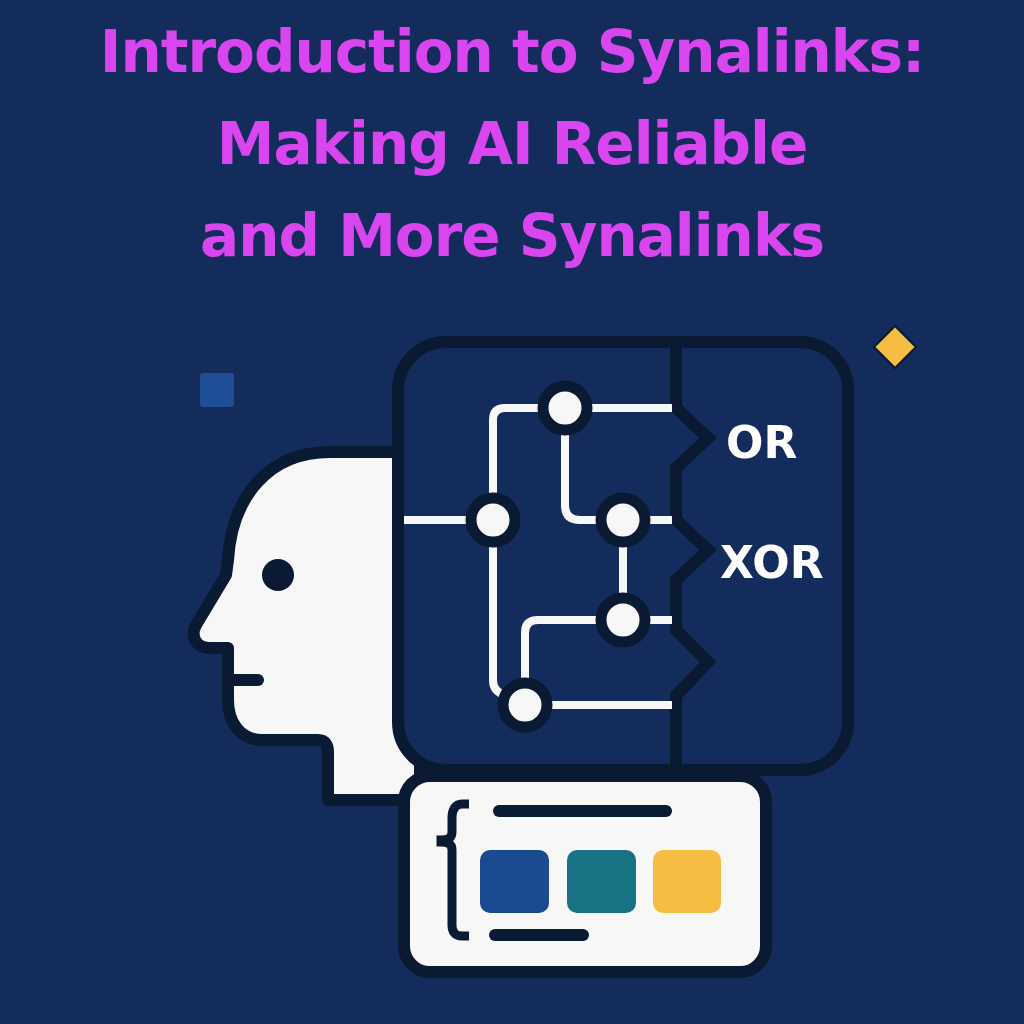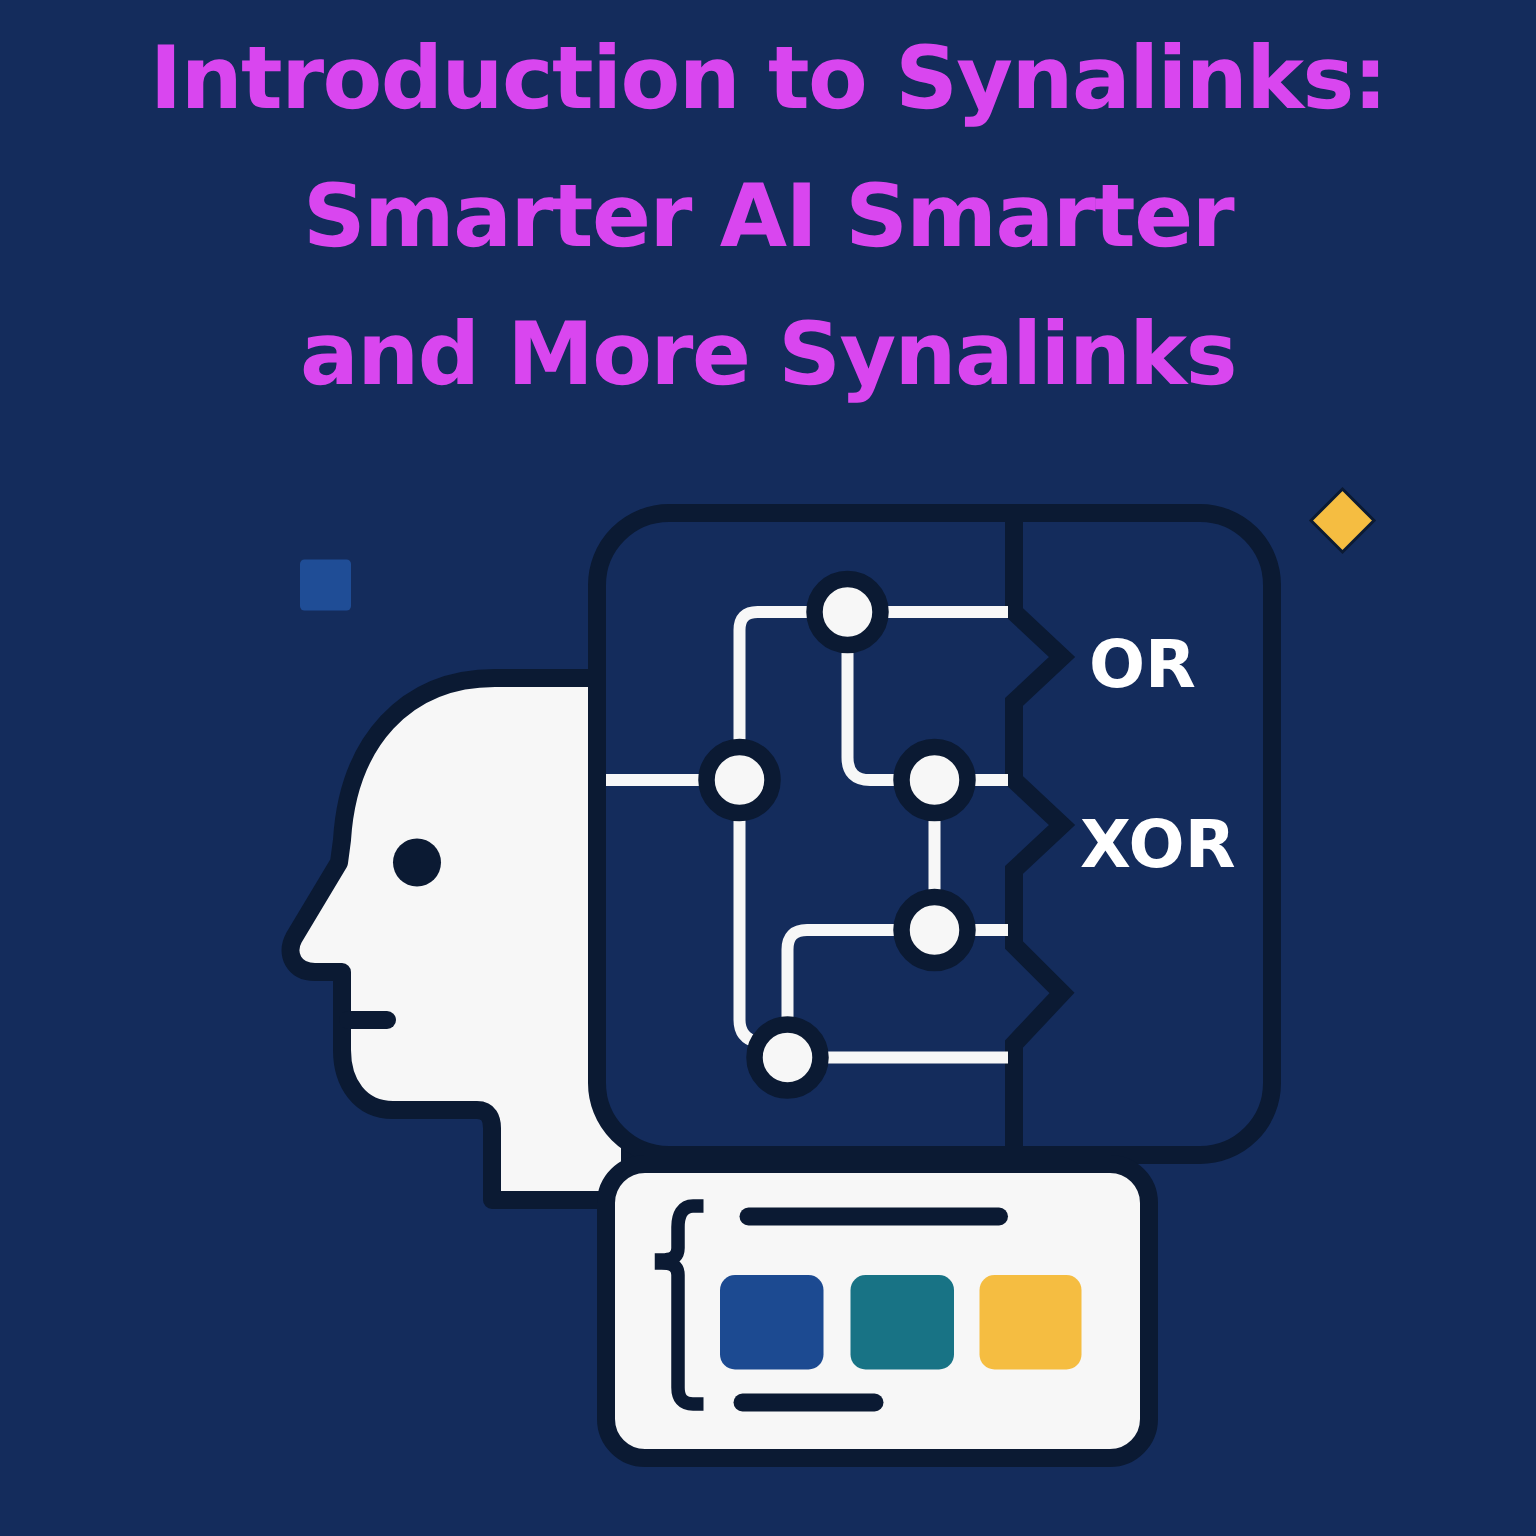--- a/index.html
+++ b/index.html
@@ -7,21 +7,21 @@
   .title { position:absolute; top:6px; left:0; width:1024px; text-align:center; color:#d946ef; font-family:"DejaVu Sans", sans-serif; font-weight:bold; font-size:58px; line-height:92px; letter-spacing:-1px; }
   .title div { white-space:nowrap; }
   svg.art { position:absolute; left:0; top:0; }
   .gate-label { font-family:"DejaVu Sans", sans-serif; font-weight:bold; fill:#ffffff; font-size:44px; }
 </style>
 </head>
 <body>
 
 <div class="title">
   <div>Introduction to Synalinks:</div>
-  <div>Smarter AI Smarter</div>
+  <div>Making AI Reliable</div>
   <div>and More Synalinks</div>
 </div>
 
 <svg class="art" width="1024" height="1024" viewBox="0 0 1024 1024">
 
   <rect x="200" y="373" width="34" height="34" rx="3" fill="#1f4d96"></rect>
   <polygon points="895,326 916,347 895,368 874,347" fill="#f5bd41" stroke="#0b1a33" stroke-width="2"></polygon>
 
   <g>
     <path d="M400,452 L330,452 C270,452 232,495 228,560 L226,575 L196,625 C190,636 196,648 210,648 L228,648 L228,700 C228,722 240,740 262,740 L318,740 C326,740 328,746 328,752 L328,800 L420,800 L420,452 Z" fill="#f7f7f7" stroke="#0b1a33" stroke-width="12" stroke-linejoin="round"></path>

